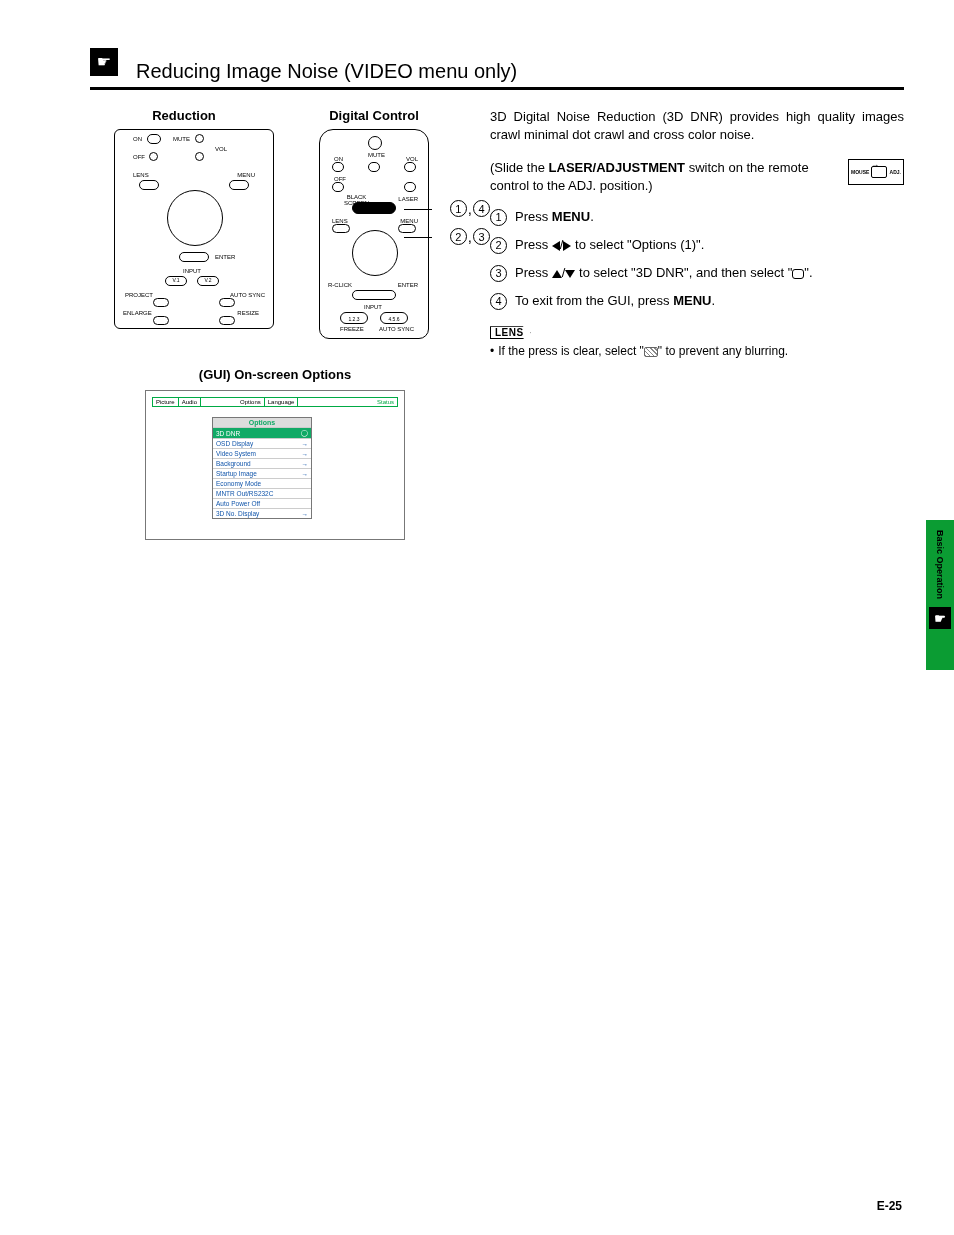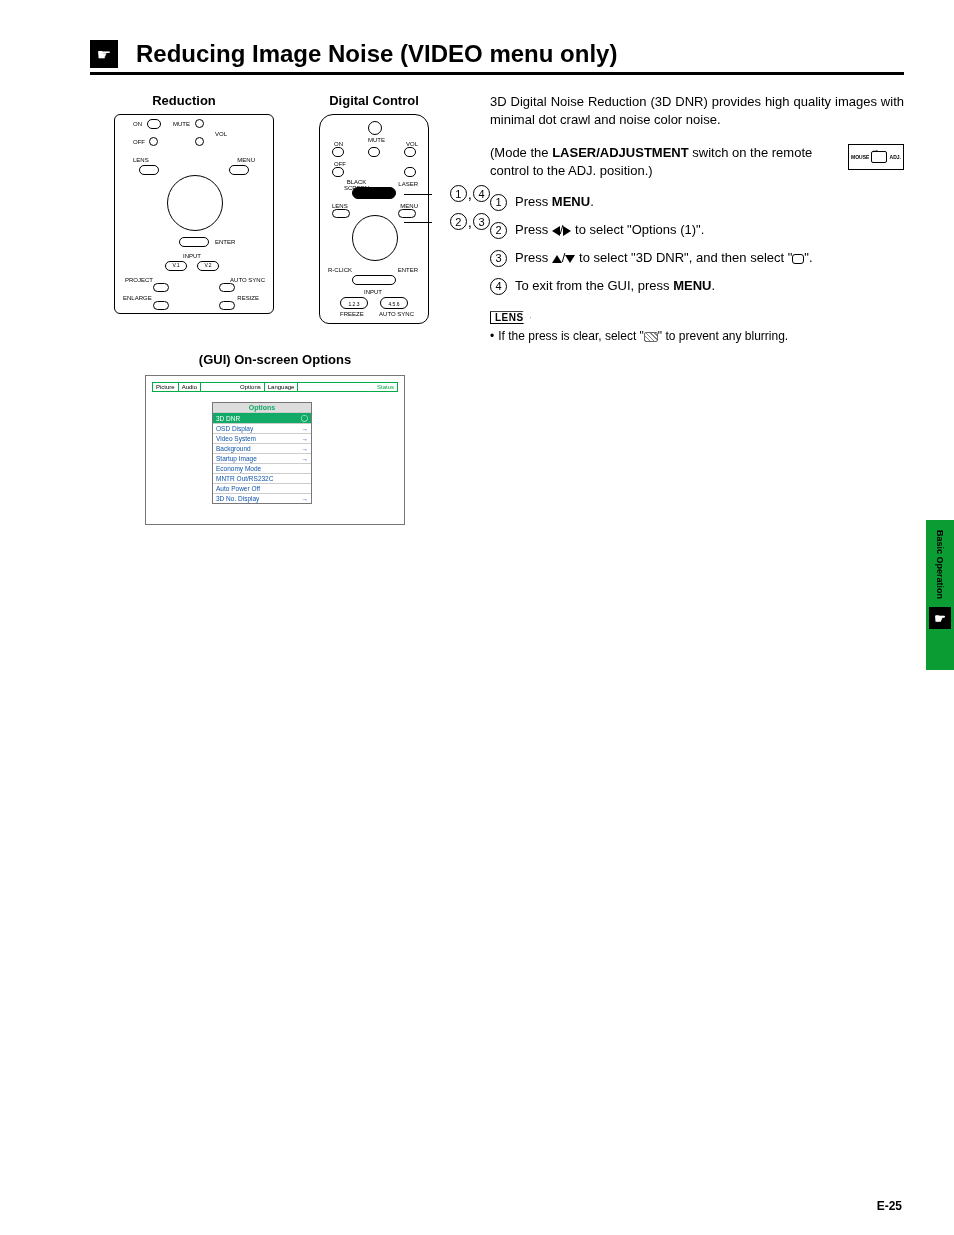--- a/index.html
+++ b/index.html
@@ -10,21 +10,21 @@
     position: relative;
     background: #fff;
     color: #000;
   }
   .page { padding: 40px 50px 30px 90px; position: relative; height: 100%; }
   .title-row { display: flex; align-items: center; gap: 18px; margin-bottom: 4px; }
   .title-icon {
     width: 28px; height: 28px; background: #000; display: flex;
     align-items: center; justify-content: center; color: #fff; font-size: 16px;
   }
-  .page-title { font-size: 24px; font-weight: bold; }
+  .page-title { font-size: 20px; font-weight: normal; margin-top: 20px; }
   .title-rule { border: none; border-top: 3px solid #000; margin-bottom: 18px; }
   .columns { display: flex; gap: 30px; }
   .left-col { width: 370px; flex: 0 0 370px; }
   .right-col { flex: 1; }
 
   
   .proj-remote-row { display: flex; gap: 10px; justify-content: space-between; }
   .proj-box, .remote-box { flex: 1; text-align: center; }
   .sub-head { font-weight: bold; font-size: 13px; margin-bottom: 6px; }
   .device-outline {
@@ -259,25 +259,25 @@
             </div>
           <div class="gui-menu-row">
               <span>3D No. Display</span>
               <span style="margin-left:auto">→</span>
             </div>
         </div>
       </div>
     </div>
 
     <div class="right-col">
-      <p class="intro">3D Digital Noise Reduction (3D DNR) provides high quality images with minimal dot crawl and noise color noise.</p>
+      <p class="intro">3D Digital Noise Reduction (3D DNR) provides high quality images crawl minimal dot crawl and cross color noise.</p>
 
       <div class="slide-row">
         <div class="slide-text">
-          <span>(Mode the </span><b>LASER/ADJUSTMENT</b><span> switch on the remote control to the ADJ. position.)</span>
+          <span>(Slide the </span><b>LASER/ADJUSTMENT</b><span> switch on the remote control to the ADJ. position.)</span>
         </div>
         <div class="switch-graphic">
           <span>MOUSE</span>
           <span style="position:absolute;top:0;left:22px;font-size:8px">→</span>
           <span class="sw-mid"></span>
           <span>ADJ.</span>
         </div>
       </div>
 
       <div class="step">

